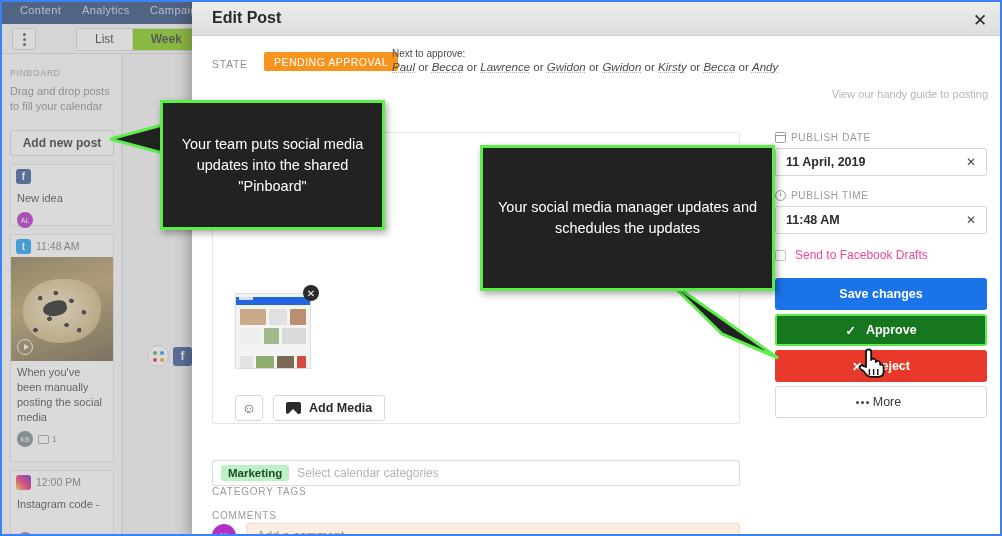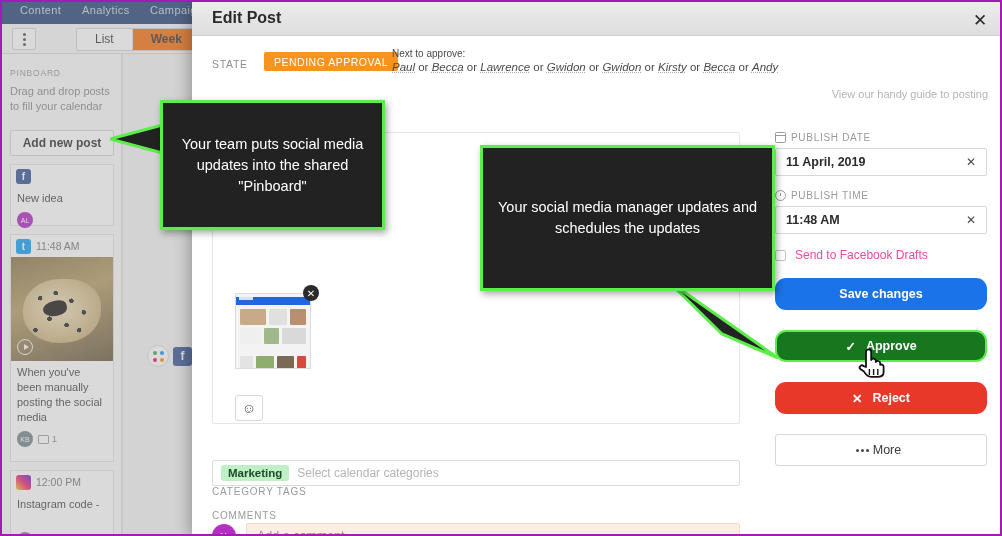--- a/index.html
+++ b/index.html
@@ -3,21 +3,21 @@
 <meta charset="utf-8">
 <style>
   * { box-sizing: border-box; margin: 0; padding: 0; }
   html, body {
     width: 1002px; height: 536px;
     font-family: "Liberation Sans", sans-serif;
     background: #fff; overflow: hidden;
   }
   #root {
     position: relative; width: 1002px; height: 536px;
-    border: 2px solid #a21caf; background: #fff; overflow: hidden;
+    border: 2px solid #3b82f6; background: #fff; overflow: hidden;
   }
 
   
   .app-bg {
     position: absolute; left: 0; top: 0; width: 1002px; height: 536px;
     background: #f4f4f4;
   }
   .app-topbar {
     position: absolute; left: 0; top: 0; width: 1002px; height: 22px;
     background: #2d4a7a;
@@ -41,21 +41,21 @@
   }
   .view-tabs {
     position: absolute; left: 42px; top: 4px; height: 23px;
     display: flex; border: 1px solid #d5d5d5; border-radius: 2px; overflow: hidden; margin-left: 32px;
   }
   .view-tab {
     padding: 0 18px; height: 21px; line-height: 21px;
     font-size: 12px; color: #3b3b3b; background: #fff;
     border-right: 1px solid #e2e2e2;
   }
-  .view-tab.active { background: #f97316; font-weight: bold; }
+  .view-tab.active { background: #84cc16; font-weight: bold; }
 
   
   .pinboard {
     position: absolute; left: 0; top: 52px; width: 120px; height: 484px;
     background: #fbfbfb; border-right: 1px solid #e0e0e0;
   }
   .pb-title {
     position: absolute; left: 8px; top: 14px;
     font-size: 8.5px; color: #9a9a9a; letter-spacing: .8px;
   }
@@ -293,23 +293,23 @@
   .fld-box {
     height: 28px; border: 1px solid #d8d8d8; border-radius: 2px; background: #fff;
     display: flex; align-items: center; justify-content: space-between;
     padding: 0 10px; margin-bottom: 14px;
   }
   .fld-val { font-size: 12.5px; font-weight: bold; color: #2b2b2b; }
   .fld-x { font-size: 12px; color: #4a4a4a; }
   .chk-row { display: flex; align-items: center; gap: 9px; margin: 2px 0 16px; }
   .chk-lbl { font-size: 12px; color: #ec4899; }
   .act-btn {
-    height: 32px; border-radius: 11px; display: flex; align-items: center;
+    height: 32px; border-radius: 3px; display: flex; align-items: center;
     justify-content: center; gap: 10px; color: #fff;
-    font-size: 12.5px; font-weight: bold; margin-bottom: 20px;
+    font-size: 12.5px; font-weight: bold; margin-bottom: 4px;
   }
   .btn-save { background: #1a73e8; }
   .btn-approve { background: #16771f; }
   .btn-reject { background: #e8382a; }
   .btn-more {
     height: 32px; border: 1px solid #d8d8d8; border-radius: 3px; background: #fff;
     display: flex; align-items: center; justify-content: center; gap: 9px;
     font-size: 12.5px; color: #3a3a3a;
   }
   .dots-ico {
@@ -459,20 +459,24 @@
               <span class="thumb-ph" style="width:20px;background:#8fae6d"></span>
               <span class="thumb-ph" style="width:18px;background:#7a6a55"></span>
               <span class="thumb-ph" style="width:10px;background:#d24b3e"></span>
             </div>
           </div>
           <div class="thumb-remove">✕</div>
         </div>
 
         <div class="media-tools">
           <div class="emoji-btn">☺</div>
+          <div class="addmedia-btn">
+            <span class="media-ico"></span>
+            <span>Add Media</span>
+          </div>
         </div>
       </div>
 
       <div class="sec-label" style="left:20px; top:410px;margin-top:40px;">CATEGORY TAGS</div>
       <div class="tags-field">
         <span class="tag-chip">Marketing</span>
         <span class="tags-ph">Select calendar categories</span>
       </div>
 
       <div class="sec-label" style="left:20px; top:474px;">COMMENTS</div>

